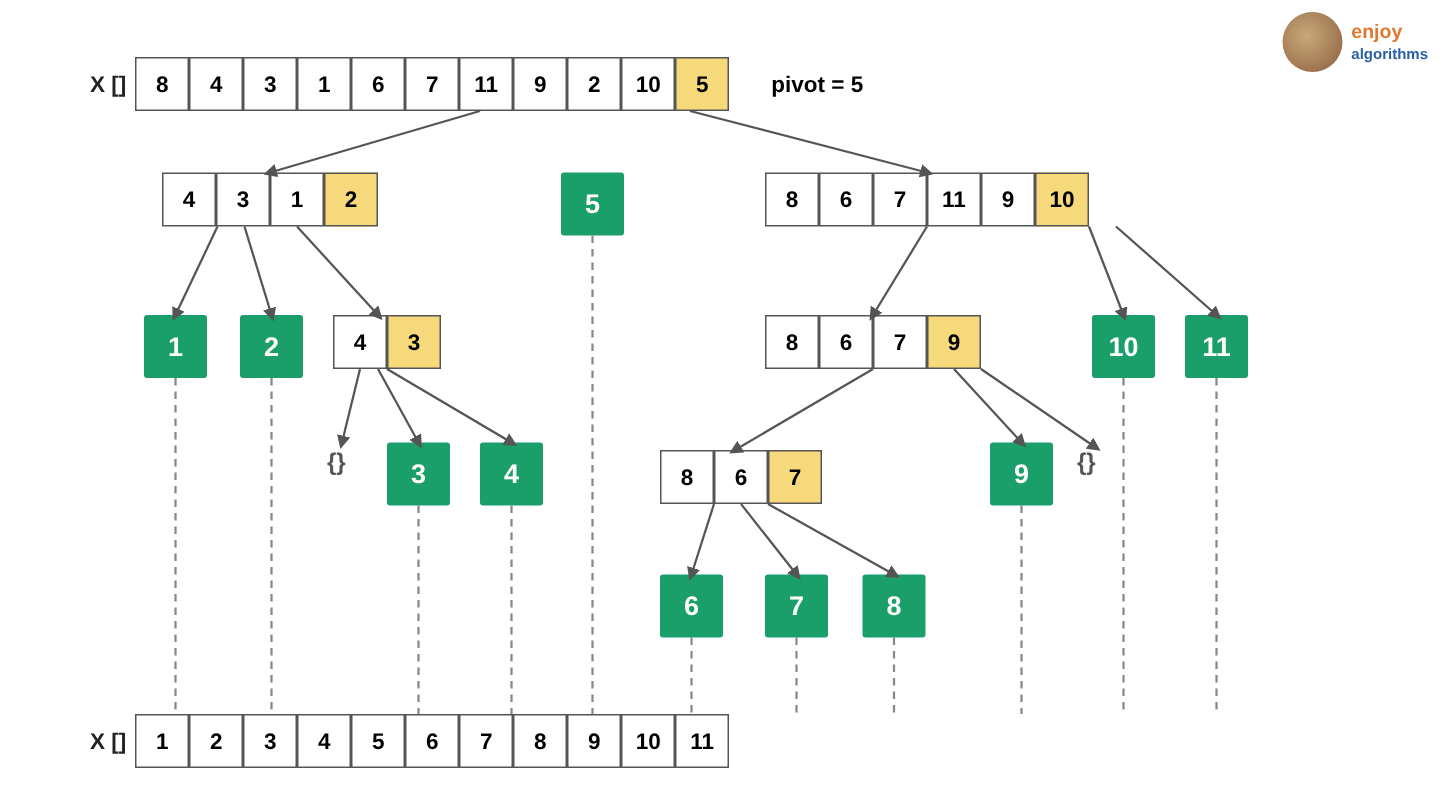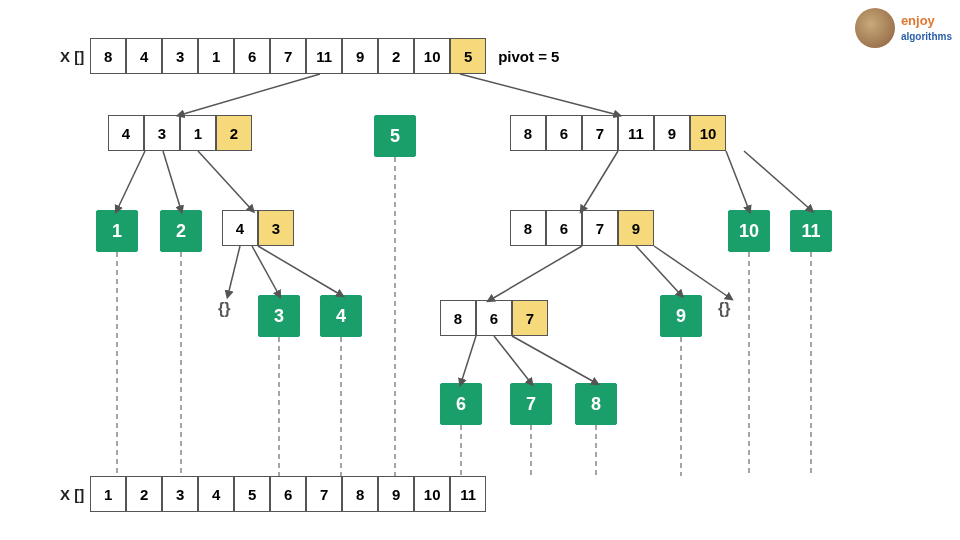--- a/index.html
+++ b/index.html
@@ -107,21 +107,21 @@
   <div class="cell">4</div>
   <div class="cell">3</div>
   <div class="cell">1</div>
   <div class="cell">6</div>
   <div class="cell">7</div>
   <div class="cell">11</div>
   <div class="cell">9</div>
   <div class="cell">2</div>
   <div class="cell">10</div>
   <div class="cell cell-pivot">5</div>
-  <span style="font-weight:bold; margin-left:12px; font-size:15px;">pivot = 5</span>
+  <span style="font-weight:bold; margin-left:28px; font-size:15px;">pivot = 5</span>
 </div>
 
 <div class="array-row" style="top: 115px; left: 108px;">
   <div class="cell">4</div>
   <div class="cell">3</div>
   <div class="cell">1</div>
   <div class="cell cell-pivot">2</div>
 </div>
 
 <div style="position:absolute; top: 115px; left: 374px;">

